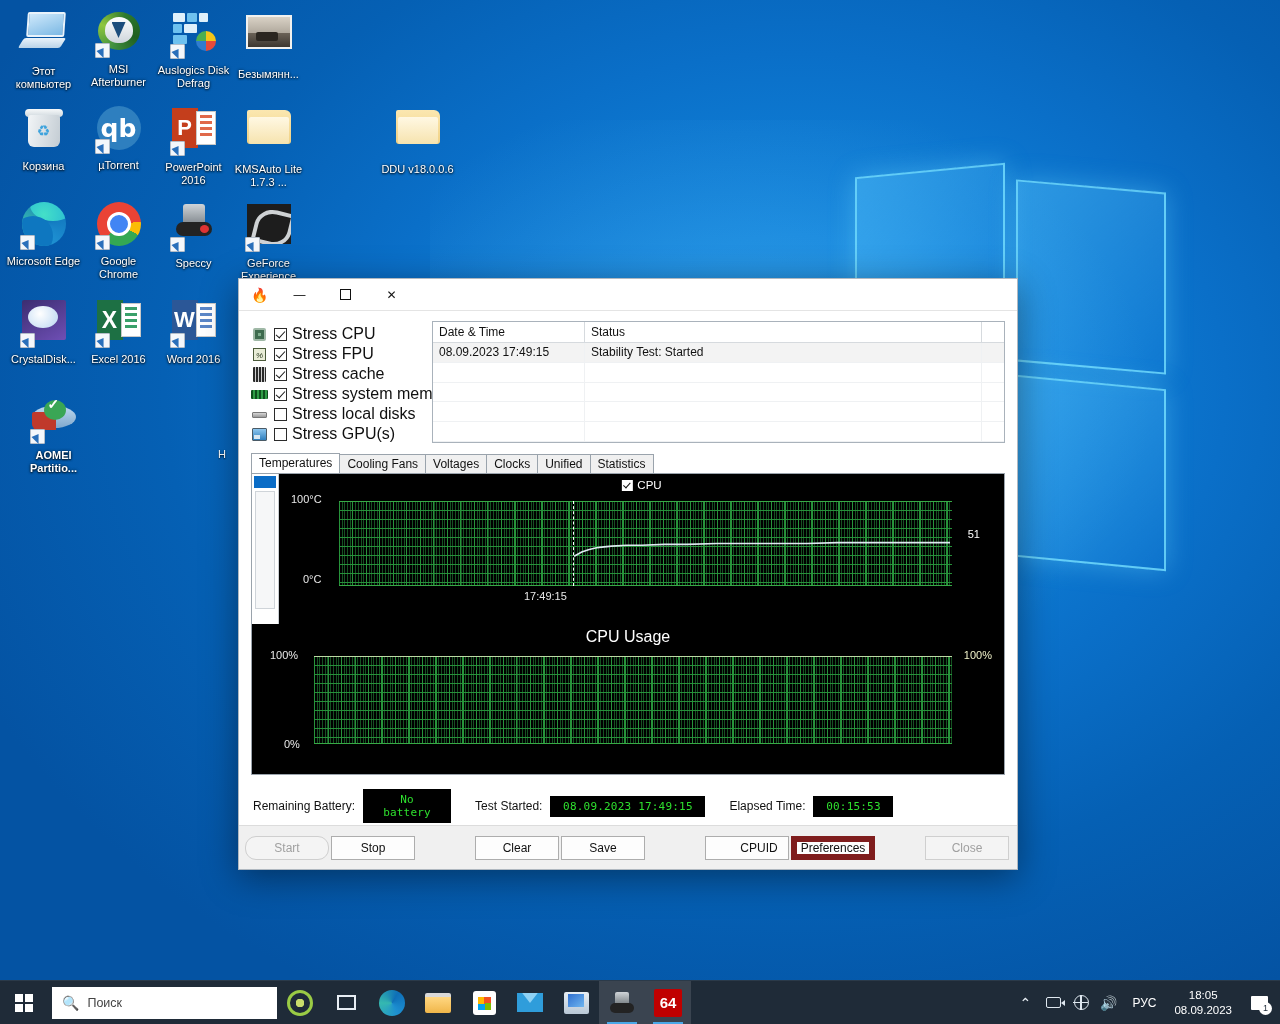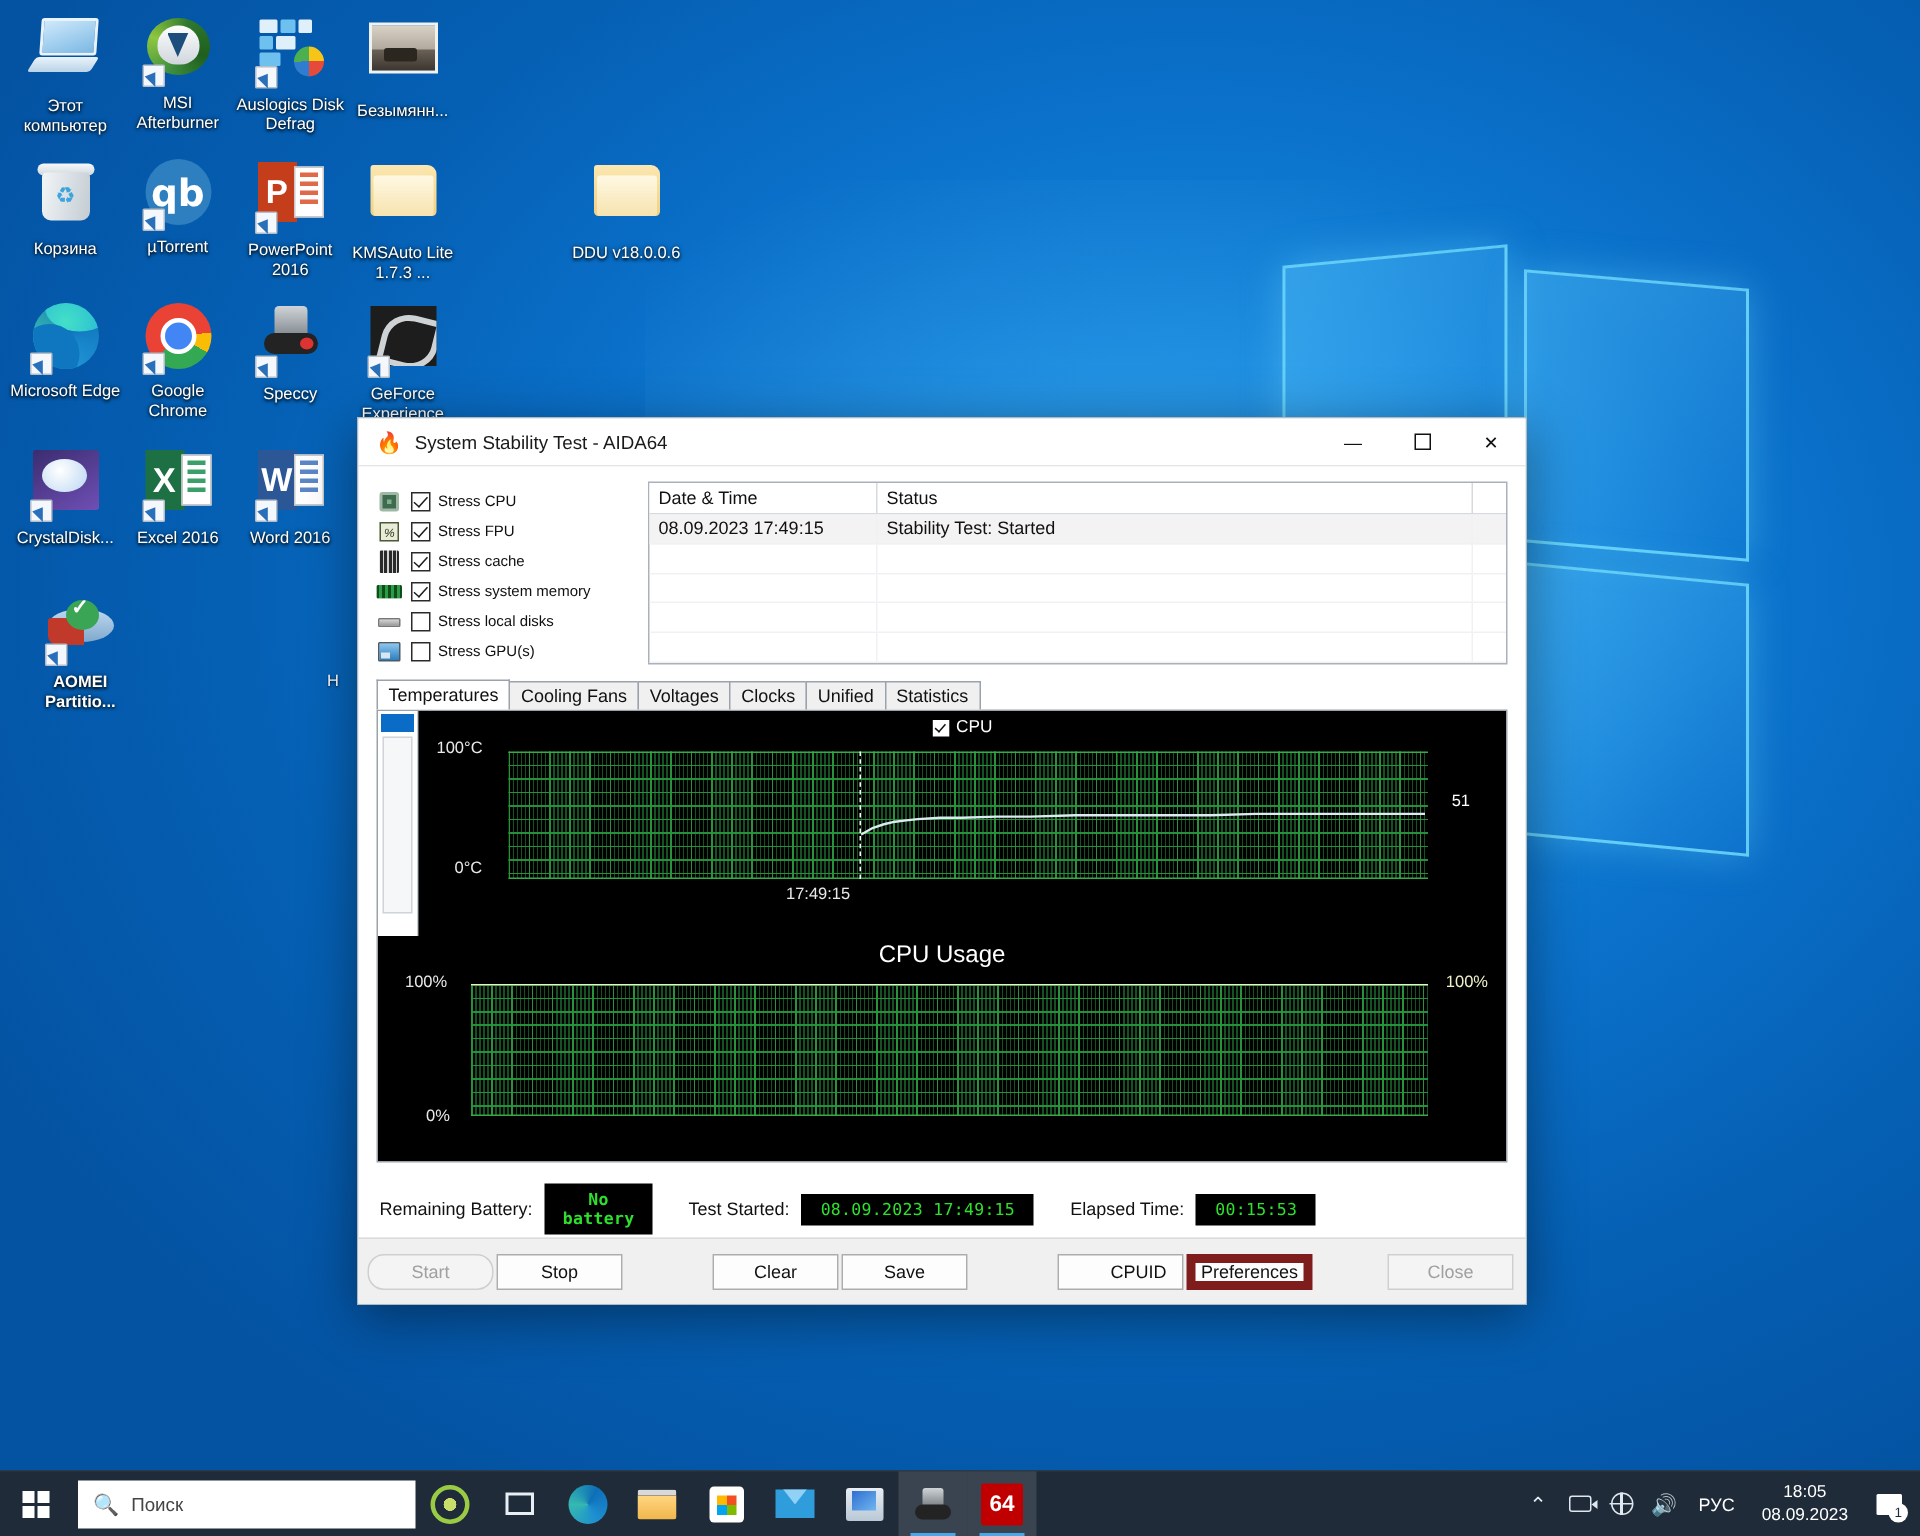--- a/index.html
+++ b/index.html
@@ -155,21 +155,21 @@
   .opt-row { display:flex; align-items:center; height:20px; margin-bottom:0px; }
   .opt-ico { width:17px; height:15px; margin-right:6px; position:relative; flex:none; }
   .cb {
     width:13px;height:13px;border:1px solid #2b2b2b;background:#fff;margin-right:5px;flex:none;
     position:relative;
   }
   .cb.on::after {
     content:""; position:absolute; left:3px; top:0px; width:4px; height:8px;
     border:solid #1a1a1a; border-width:0 1.6px 1.6px 0; transform:rotate(42deg);
   }
-  .opt-lbl { font-size:10px; color:#101010; white-space:nowrap; }
+  .opt-lbl { font-size:16px; color:#101010; white-space:nowrap; }
 
   
   .g-cpu{position:absolute;inset:1px 2px;background:#3e6b4e;border:2px solid #9fb8a6;border-radius:2px;}
   .g-cpu::after{content:"";position:absolute;inset:3px;background:#7fae8d;}
   .g-fpu{position:absolute;inset:1px 2px;background:#e9edd7;border:1px solid #4a5a3a;font-size:8px;color:#2a3a20;text-align:center;line-height:13px;}
   .g-cache{position:absolute;inset:0px 2px;background:repeating-linear-gradient(90deg,#2a2a2a 0 2px,#cfcfcf 2px 3px);border-radius:1px;}
   .g-mem{position:absolute;inset:3px 0px;background:#1c6b2c;border-radius:1px;background-image:repeating-linear-gradient(90deg,#0d4f1c 0 2px,#2f9c45 2px 4px);}
   .g-disk{position:absolute;left:1px;top:5px;width:15px;height:6px;background:linear-gradient(#d6d6d6,#9a9a9a);border:1px solid #777;border-radius:1px;}
   .g-gpu{position:absolute;inset:1px 1px;background:linear-gradient(#8cc6ef,#2f7fbe);border:1px solid #4a5a66;border-radius:1px;}
   .g-gpu::after{content:"";position:absolute;left:1px;bottom:1px;width:6px;height:4px;background:#d8e7f2;}
@@ -482,21 +482,20 @@
     <span class="lbl">AOMEI Partitio...</span>
   </div>
 </div>
 
 <div class="hidden-label">H</div>
 
 <div id="aida-window">
 
   <div id="titlebar">
     <span class="tico">🔥</span>
-    <span id="title-text">System Stability Test - AIDA64</span>
     <div class="wbtn">—</div>
     <div class="wbtn">
       <span style="display:inline-block;width:11px;height:11px;border:1px solid #111;"></span>
     </div>
     <div class="wbtn close">✕</div>
   </div>
 
   <div id="win-body">
 
     <div id="top-area">
@@ -629,21 +628,21 @@
           <div class="border-x" style="bottom:0;"></div>
           <svg id="cpu-svg" width="100%" height="100%" viewBox="0 0 610 88" preserveAspectRatio="none" style="position:absolute;inset:0;">
               <polyline points="0.0,0.0 122.0,0.0 244.0,0.0 366.0,0.0 488.0,0.0 610.0,0.0" fill="none" stroke="#eff0c8" stroke-width="1.6" vector-effect="non-scaling-stroke"></polyline>
             </svg>
         </div>
       </div>
     </div>
 
     <div id="status-row">
       <span class="lbl">Remaining Battery:</span>
-      <span class="led" style="width:72px;font-weight:bold;">No battery</span>
+      <span class="led" style="width:88px;">No battery</span>
       <span class="lbl" style="margin-left:24px;">Test Started:</span>
       <span class="led" style="width:155px;">08.09.2023 17:49:15</span>
       <span class="lbl" style="margin-left:24px;">Elapsed Time:</span>
       <span class="led" style="width:80px;">00:15:53</span>
     </div>
 
     <div id="btn-row">
       <div class="btn disabled" style="margin-left:-4px;border-radius:11px;">Start</div>
       <div class="btn" style="margin-left:2px;">Stop</div>
       <div class="btn" style="margin-left:60px;">Clear</div>

